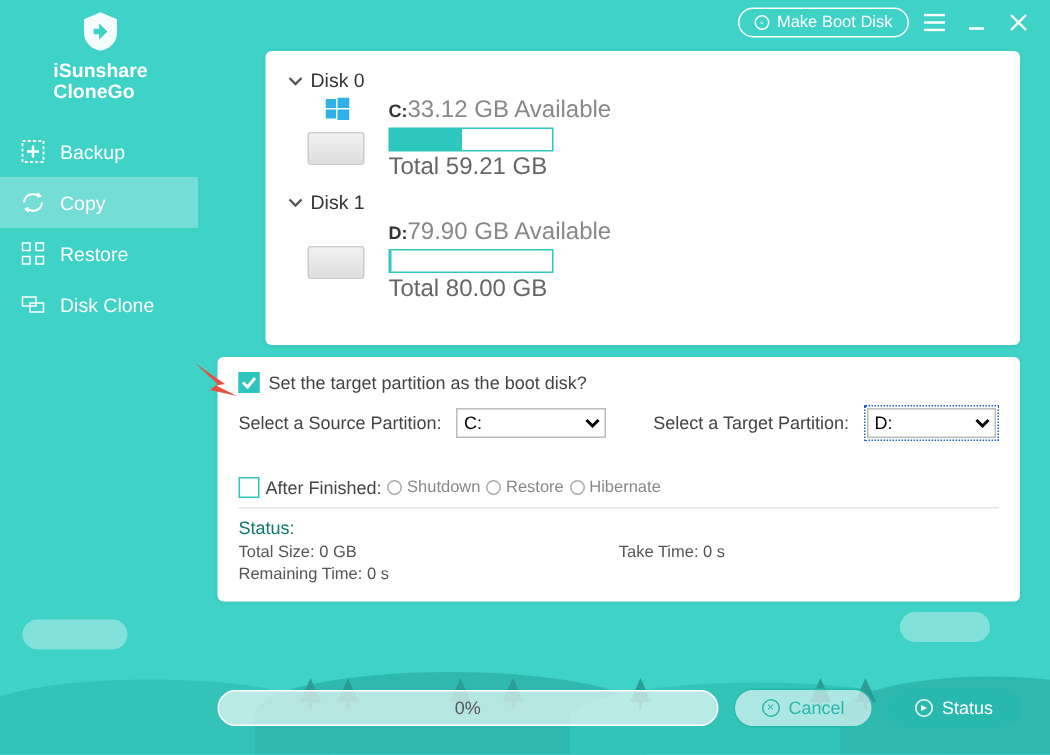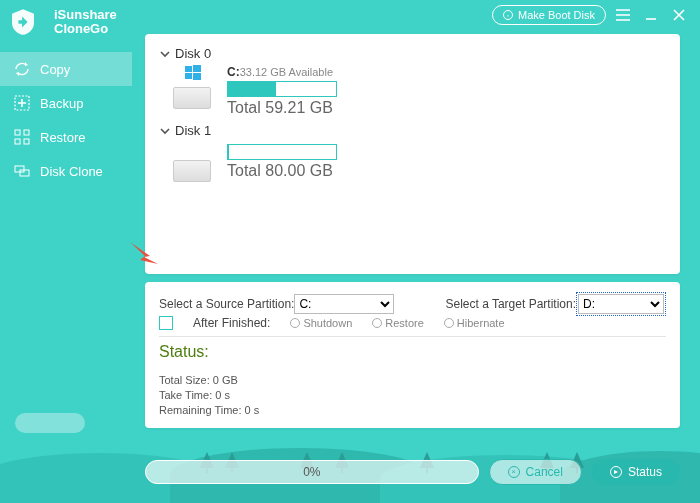--- a/index.html
+++ b/index.html
@@ -17,66 +17,66 @@
   .t1{left:200px} .t2{left:225px} .t3{left:300px} .t4{left:335px} .t5{left:420px} .t6{left:540px} .t7{left:570px}
   .cloud { position:absolute; background:rgba(255,255,255,0.35); border-radius:50px; height:20px; }
   .c1{bottom:70px; left:15px; width:70px;} .c2{bottom:75px; left:600px; width:60px;}
   
   .titlebar { position: absolute; top: 0; left: 0; right: 0; height: 30px; display: flex; align-items: center; justify-content: flex-end; padding-right: 10px; gap: 6px; z-index: 5; }
   .title-btn { width: 22px; height: 22px; display:flex; align-items:center; justify-content:center; cursor:pointer; color:#fff; }
   .make-boot { border: 1px solid #fff; color: #fff; border-radius: 14px; padding: 3px 10px; font-size: 11px; display:flex; align-items:center; gap:5px; cursor:pointer; }
   .make-boot .circ { width:10px; height:10px; border:1px solid #fff; border-radius:50%; display:flex; align-items:center; justify-content:center; font-size:7px; }
 
   .sidebar { position:absolute; top:0; left:0; width:132px; height:100%; z-index:4; }
-  .logo { padding: 8px 10px 16px 12px; display:flex; align-items:center; gap:20px; color:#fff; }
+  .logo { padding: 8px 10px 16px 12px; display:flex; align-items:center; gap:6px; color:#fff;flex-direction:column; }
   .logo-icon { width:22px; height:26px; }
   .logo-text { font-size:13px; line-height:14px; font-weight:600; }
 
   .navitem { display:flex; align-items:center; gap:10px; color:#fff; font-size:13px; padding:9px 14px; cursor:pointer; }
   .navitem.active { background: rgba(255,255,255,0.28); }
   .nav-icon { width:16px; height:16px; display:flex; align-items:center; justify-content:center; }
 
   .main { position:absolute; top:34px; left:145px; right:20px; bottom:62px; z-index:3; }
   .panel { background:#fff; border-radius:4px; padding:10px 14px 12px 14px; margin-bottom:8px; box-shadow:0 1px 3px rgba(0,0,0,0.06); }
-  .panel1 { height: 240px; }
+  .panel1 { height: 196px; margin-left: 32px; }
 
   .disk-header { display:flex; align-items:center; gap:4px; font-size:13px; color:#333; margin-bottom:4px; margin-top:2px; }
   .chev { transform: rotate(0deg); }
   .disk-row { display:flex; align-items:flex-start; gap:14px; margin:2px 0 6px 14px; }
   .drive-icon { width:40px; text-align:center; }
   .drive-box { width:38px; height:22px; background:linear-gradient(#f2f2f2,#ddd); border:1px solid #ccc; border-radius:2px; margin-top:2px; }
   .os-icon { width:16px; height:16px; }
   .part-info { flex:0 0 auto; }
   .part-label { font-size:12px; color:#333; }
-  .part-label .avail { font-size:11px; color:#888; }
+  .part-label .avail { font-size:16px; color:#888; }
   .bar-wrap { width:110px; height:16px; border:1px solid #2ec7bd; margin-top:2px; display:flex; }
   .bar-fill { height:100%; background:#2ec7bd; }
   .total { font-size:16px; color:#666; margin-top:2px; }
 
   .arrow { position:absolute; left:130px; top:242px; z-index:10; }
 
   .panel2 { font-size:12px; color:#444; }
   .chkline { display:flex; align-items:center; gap:6px; margin-bottom:8px; }
   .chkbox { width:14px; height:14px; border:1px solid #2ec7bd; background:#2ec7bd; display:flex; align-items:center; justify-content:center; }
   .chkbox.empty { background:#fff; }
   .chkbox svg { width:10px; height:10px; }
 
-  .selectors { display:flex; align-items:center; flex-wrap:nowrap; margin-bottom:0;justify-content:space-between; }
+  .selectors { display:flex; align-items:center; gap:10px; flex-wrap:nowrap; margin-bottom:24px;justify-content:space-between; }
   .selectors label { font-size:12px; }
   .sel { border:1px solid #bbb; background:#fff; font-size:12px; height:20px; }
   .sel.src { width:100px; } .sel.tgt { width:86px; }
   .target-sel { border:1px dotted #1e63c9; padding:1px; display:inline-flex; }
 
-  .after { display:flex; align-items:center; gap:20px; margin-bottom:6px; }
+  .after { display:flex; align-items:center; gap:4px; margin-bottom:6px; }
   .radio-opt { display:flex; align-items:center; gap:3px; color:#888; font-size:11px; }
   .radio-dot { width:10px; height:10px; border:1px solid #aaa; border-radius:50%; }
 
   .hr { height:1px; background:#e4e4e4; margin:4px 0 6px 0; }
-  .status-grid { display:grid; grid-template-columns: 1fr; row-gap:3px; font-size:11px; color:#555; }
-  .status-title { font-size:16px; color:#4d7c0f; margin-bottom:13px; }
+  .status-grid { display:grid; grid-template-columns: 1fr 1fr; row-gap:3px; font-size:11px; color:#555; }
+  .status-title { font-size:12px; color:#0f766e; margin-bottom:3px; }
 
   .footer { position:absolute; bottom:14px; left:145px; right:20px; height:34px; display:flex; align-items:center; gap:10px; z-index:3; }
   .progress { flex:1; height:24px; border:1px solid #fff; border-radius:14px; display:flex; align-items:center; justify-content:center; color:#555; font-size:12px; background:rgba(255,255,255,0.65); }
   .pill-btn { height:26px; border-radius:14px; padding:0 18px; font-size:12px; display:flex; align-items:center; gap:6px; cursor:pointer; }
   .pill-cancel { border:1px solid #29b8ae; color:#29b8ae; background:rgba(255,255,255,0.6); }
   .pill-start { background:#29b8ae; color:#fff; }
   .circ-icon { width:12px; height:12px; border:1px solid currentColor; border-radius:50%; display:flex; align-items:center; justify-content:center; font-size:8px; line-height:1; }
 </style>
 </head>
 <body>
@@ -125,37 +125,37 @@
   <div class="logo">
     <svg class="logo-icon" viewBox="0 0 24 28">
       <path fill="#fff" d="M12 0 L24 5 V15 C24 22 18 27 12 28 C6 27 0 22 0 15 V5 Z" opacity="0.95"></path>
       <path fill="#3fd2c7" d="M7 12 h4 v-4 l6 6 -6 6 v-4 h-4 z"></path>
     </svg>
     <div class="logo-text">
       <div>iSunshare</div>
       <div>CloneGo</div>
     </div>
   </div>
+  <div class="navitem">
+    <span class="nav-icon">
+      <svg width="16" height="16" viewBox="0 0 16 16">
+          <rect x="1" y="1" width="14" height="14" fill="none" stroke="#fff" stroke-width="1.2" stroke-dasharray="2 1.5"></rect>
+          <path stroke="#fff" stroke-width="1.6" d="M8 4v8M4 8h8"></path>
+        </svg>
+    </span>
+    <span>Backup</span>
+  </div>
   <div class="navitem active">
     <span class="nav-icon">
       <svg width="16" height="16" viewBox="0 0 16 16">
           <path fill="none" stroke="#fff" stroke-width="1.4" d="M2 8a6 6 0 0 1 10-4M14 8a6 6 0 0 1-10 4"></path>
           <path fill="#fff" d="M11 1l3 3-3 1zM5 15l-3-3 3-1z"></path>
         </svg>
     </span>
     <span>Copy</span>
-  </div>
-  <div class="navitem">
-    <span class="nav-icon">
-      <svg width="16" height="16" viewBox="0 0 16 16">
-          <rect x="1" y="1" width="14" height="14" fill="none" stroke="#fff" stroke-width="1.2" stroke-dasharray="2 1.5"></rect>
-          <path stroke="#fff" stroke-width="1.6" d="M8 4v8M4 8h8"></path>
-        </svg>
-    </span>
-    <span>Backup</span>
   </div>
   <div class="navitem">
     <span class="nav-icon">
       <svg width="16" height="16" viewBox="0 0 16 16">
           <rect x="1" y="1" width="5" height="5" fill="none" stroke="#fff"></rect>
           <rect x="10" y="1" width="5" height="5" fill="none" stroke="#fff"></rect>
           <rect x="1" y="10" width="5" height="5" fill="none" stroke="#fff"></rect>
           <rect x="10" y="10" width="5" height="5" fill="none" stroke="#fff"></rect>
         </svg>
     </span>
@@ -208,29 +208,38 @@
           <path fill="none" stroke="#555" stroke-width="1.6" d="M2 4l4 4 4-4"></path>
         </svg>
       <span>Disk 1</span>
     </div>
     <div class="disk-row">
       <div class="drive-icon">
         <div style="height:16px"></div>
         <div class="drive-box"></div>
       </div>
       <div class="part-info">
+        <div class="part-label"><b>D:</b><span class="avail">79.90 GB Available</span></div>
         <div class="bar-wrap">
             <div class="bar-fill" style="width:1%"></div>
           </div>
         <div class="total">Total 80.00 GB</div>
       </div>
     </div>
   </div>
 
   <div class="panel panel2">
+    <div class="chkline">
+      <span class="chkbox">
+        <svg viewBox="0 0 10 10">
+            <path fill="none" stroke="#fff" stroke-width="2" d="M1 5l3 3 5-6"></path>
+          </svg>
+      </span>
+      <span>Set the target partition as the boot disk?</span>
+    </div>
     <div class="selectors">
       <label>Select a Source Partition:</label>
       <select class="sel src"><option>C:</option></select>
       <span style="flex:1"></span>
       <label>Select a Target Partition:</label>
       <span class="target-sel">
           <select class="sel tgt"><option>D:</option></select>
         </span>
     </div>
     <div class="after">

